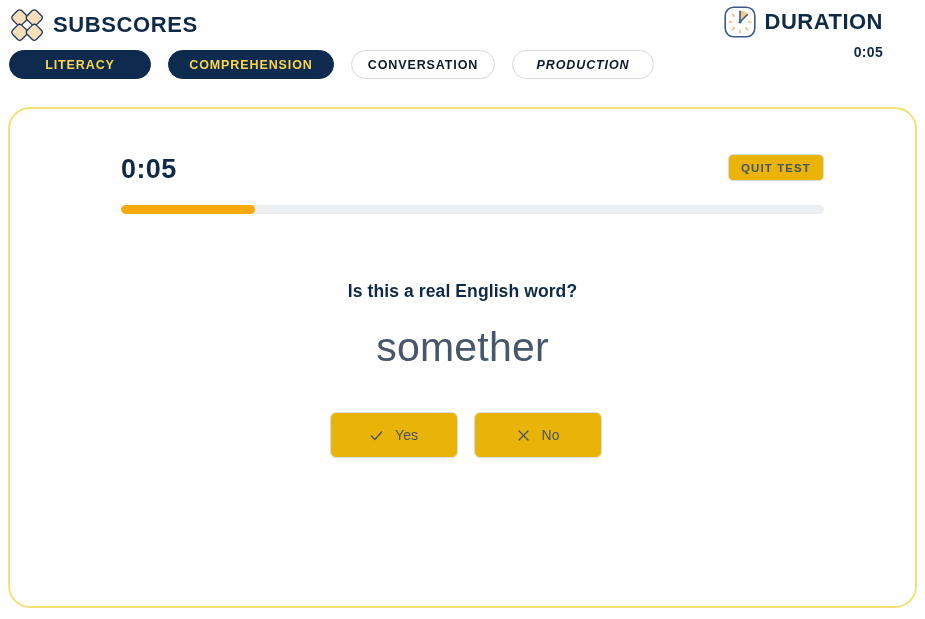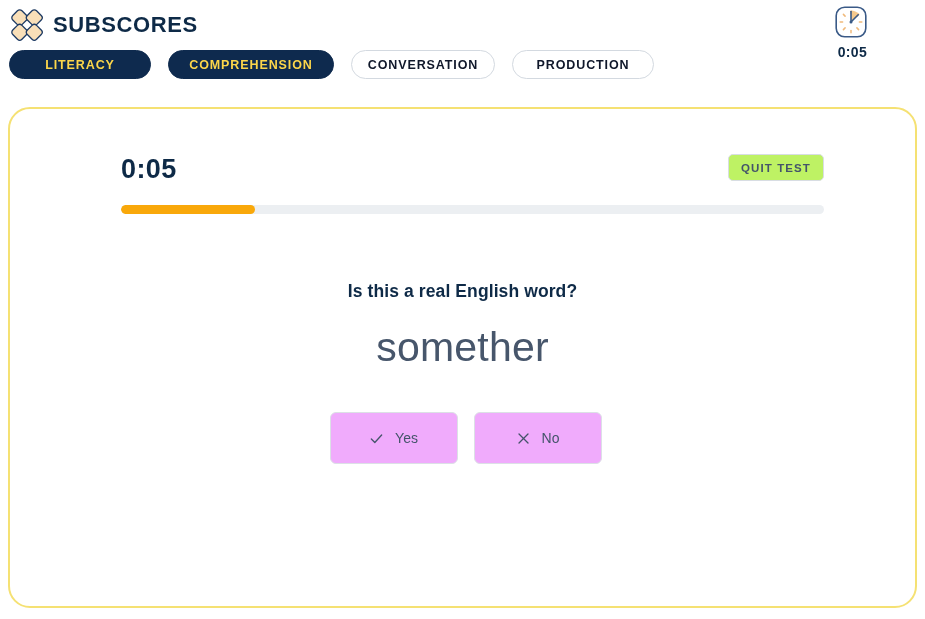--- a/index.html
+++ b/index.html
@@ -16,20 +16,21 @@
     position: relative;
   }
 
   
   .header {
     position: absolute;
     top: 0;
     left: 0;
     width: 880px;
     height: 94px;
+    padding-left: 16px;
   }
 
   .brand {
     position: absolute;
     left: 10px;
     top: 8px;
     display: flex;
     align-items: center;
     gap: 9px;
   }
@@ -108,21 +109,21 @@
     border: 1px solid #0e2a4e;
   }
   .tab.inactive {
     background: #ffffff;
     color: #0f172a;
     border: 1px solid #d3d9e0;
   }
   .tab-w1 { width: 142px; }
   .tab-w2 { width: 166px; }
   .tab-w3 { width: 144px; }
-  .tab-w4 { width: 142px; }
+  .tab-w4 { width: 142px; font-style: italic; }
 
   
   .card {
     position: absolute;
     left: 8px;
     top: 107px;
     width: 909px;
     height: 501px;
     box-sizing: border-box;
     border: 2px solid #f5e173;
@@ -149,21 +150,21 @@
   }
   .quit-btn {
     position: absolute;
     right: 0;
     top: 5px;
     width: 96px;
     height: 27px;
     box-sizing: border-box;
     border: 1px solid #d8dde3;
     border-radius: 5px;
-    background: #bef264;
+    background: #eab308;
     color: #44546a;
     font-size: 11.5px;
     font-weight: bold;
     letter-spacing: 1.1px;
     display: flex;
     align-items: center;
     justify-content: center;
     cursor: pointer;
     user-select: none;
   }
@@ -214,25 +215,25 @@
     left: 0;
     right: 0;
     top: 303px;
     display: flex;
     justify-content: center;
     gap: 16px;
     padding-left: 6px;
   }
   .answer-btn {
     width: 128px;
-    height: 52px;
+    height: 46px;
     box-sizing: border-box;
     border: 1px solid #dce0e6;
     border-radius: 6px;
-    background: #f0abfc;
+    background: #eab308;
     display: flex;
     align-items: center;
     justify-content: center;
     gap: 11px;
     color: #44546a;
     font-size: 14px;
     cursor: pointer;
     user-select: none;
   }
   .answer-icon {
@@ -276,20 +277,21 @@
             <line x1="8.4" y1="8.4" x2="10.1" y2="10.1"></line>
             <line x1="21.9" y1="21.9" x2="23.6" y2="23.6"></line>
             <line x1="8.4" y1="23.6" x2="10.1" y2="21.9"></line>
             <line x1="21.9" y1="10.1" x2="23.6" y2="8.4"></line>
           </g>
           <line x1="16" y1="16" x2="16" y2="5.6" stroke="#3a5a87" stroke-width="1.6" stroke-linecap="round"></line>
           <line x1="16" y1="16" x2="23.2" y2="8.8" stroke="#3a5a87" stroke-width="1.6" stroke-linecap="round"></line>
           <circle cx="16" cy="16" r="1.5" fill="#3a5a87"></circle>
         </svg>
       </span>
+      <span class="duration-label">DURATION</span>
     </div>
     <div class="duration-value">0:05</div>
   </div>
 </div>
 
 <div class="tabs">
   <div class="tab active tab-w1">
     <span>LITERACY</span>
   </div>
   <div class="tab active tab-w2">

